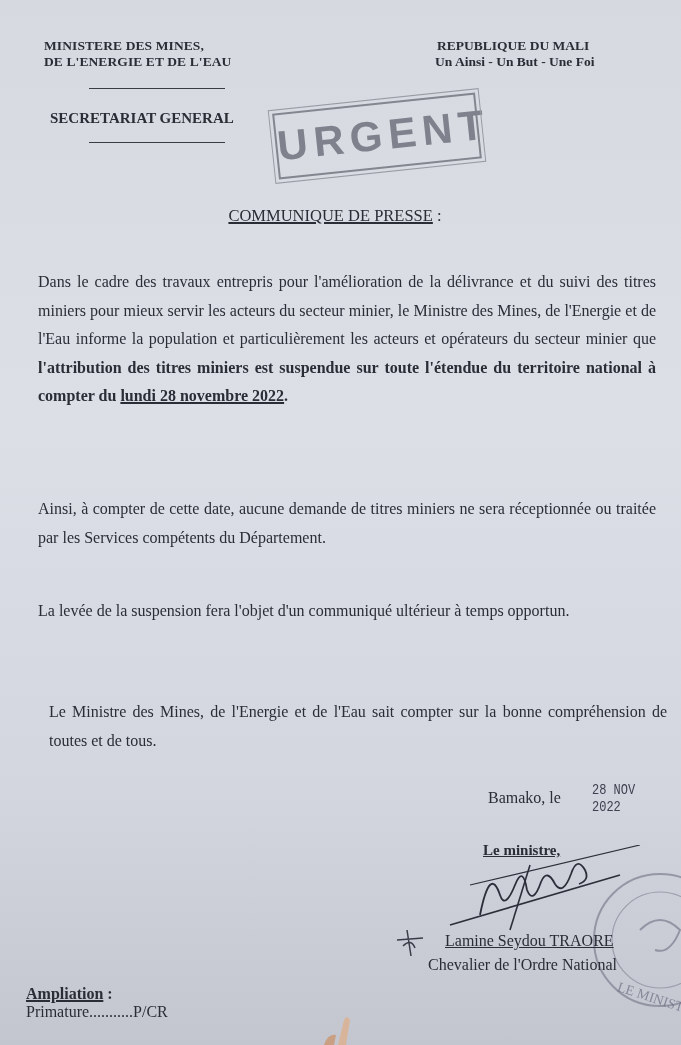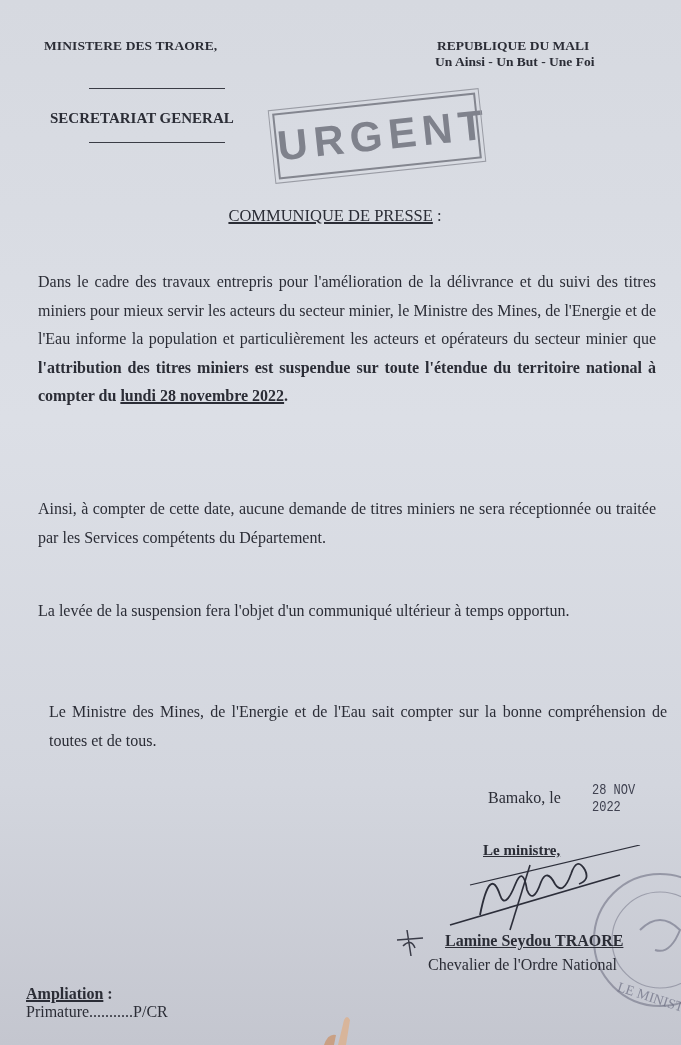--- a/index.html
+++ b/index.html
@@ -31,32 +31,33 @@
   .para u { text-decoration-thickness: 1.5px; }
   .p1 { top: 268px; }
   .p2 { top: 495px; }
   .p3 { top: 597px; }
   .p4 { top: 698px; margin-left: 11px; }
   .place { left: 488px; top: 789px; font-weight: normal; font-size: 16px; }
   .date-stamp { left: 592px; top: 782px; font-family: "Liberation Mono", monospace; font-size: 15px; color: #3f4150; transform: scaleX(0.8); transform-origin: left; }
   .title-sig { left: 483px; top: 842px; font-weight: bold; font-size: 15px; text-decoration: underline; }
   .signature { left: 440px; top: 845px; width: 220px; height: 90px; }
   .seal { left: 585px; top: 860px; width: 140px; height: 160px; }
-  .name { left: 445px; top: 932px; font-weight: bold; font-size: 16px; text-decoration: underline; }
+  .name { left: 445px; top: 932px; font-weight: normal; font-size: 16px; text-decoration: underline; }
   .distinction { left: 428px; top: 956px; font-size: 16px; }
   .ampl { left: 26px; top: 985px; font-weight: bold; font-size: 16px; }
   .ampl u { text-decoration-thickness: 1.5px; }
   .prim { left: 26px; top: 1003px; font-size: 16px; }
   .hand { left: 318px; top: 1012px; width: 40px; height: 33px; }
 </style>
 </head>
 <body>
 
 <div class="abs hdr-l">
-  <div>MINISTERE DES TRAORE,</div>
+  <div>MINISTERE DES MINES,</div>
+  <div>DE L'ENERGIE ET DE L'EAU</div>
 </div>
 <div class="rule" style="left:89px; top:88px; width:136px;"></div>
 <div class="abs sec">SECRETARIAT GENERAL</div>
 <div class="rule" style="left:89px; top:142px; width:136px;"></div>
 
 <div class="abs hdr-r">
   <div>REPUBLIQUE DU MALI</div>
   <div class="motto">Un Ainsi - Un But - Une Foi</div>
 </div>
 

